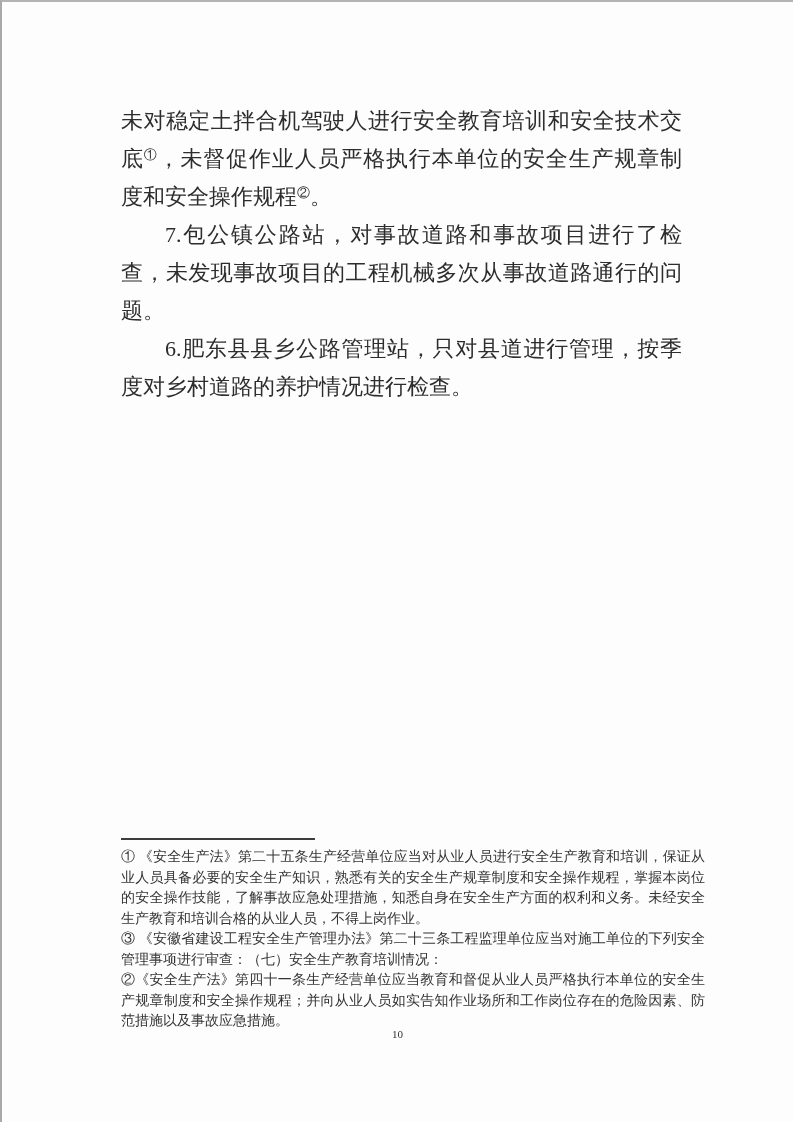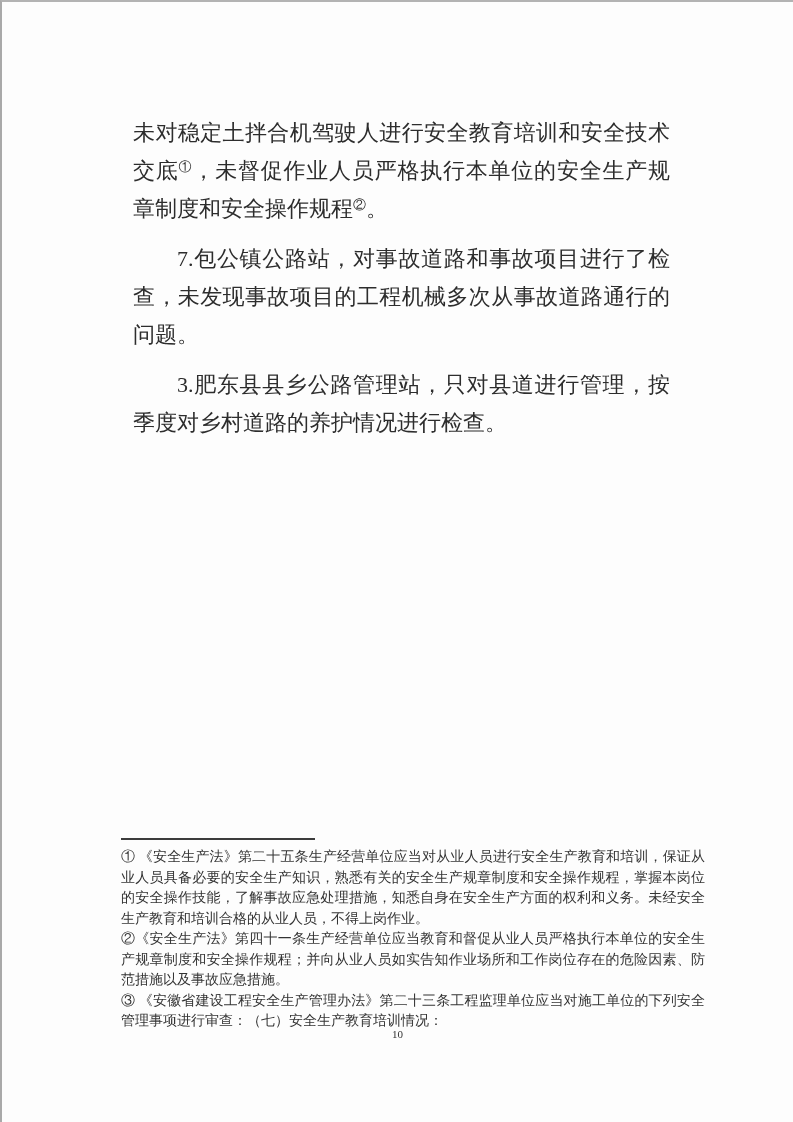--- a/index.html
+++ b/index.html
@@ -18,21 +18,21 @@
     overflow: hidden;
     font-family: "Liberation Serif", "DejaVu Serif", serif;
   }
   .body-text {
     position: absolute;
     left: 119px;
     top: 100px;
     width: 561px;
   }
   .para {
-    margin: 12px;
+    margin: 0;
     font-size: 22px;
     line-height: 38px;
     color: #2d2d2d;
     text-align: justify;
     word-break: break-all;
   }
   .para.indent { text-indent: 44px; }
   .fnref {
     font-size: 13px;
     line-height: 0;
@@ -76,27 +76,27 @@
 
 <div class="page">
 
   <main class="body-text">
     <p class="para"><span>未对稳定土拌合机驾驶人进行安全教育培训和安全技术交底</span><sup class="fnref">①</sup><span>，未督促作业人员严格执行本单位的安全生产规章制度和安全操作规程</span><sup class="fnref">②</sup><span>。</span></p>
 
 
 
     <p class="para indent">7.包公镇公路站，对事故道路和事故项目进行了检查，未发现事故项目的工程机械多次从事故道路通行的问题。</p>
 
-    <p class="para indent">3.肥东县县乡公路管理站，只对县道进行管理，按季度对乡村道路的养护情况进行检查。</p>
+    <p class="para indent">6.肥东县县乡公路管理站，只对县道进行管理，按季度对乡村道路的养护情况进行检查。</p>
 
   </main>
 
   <div class="fn-rule"></div>
 
   <section class="footnotes">
     <p class="fn"><span class="fn-marker">① </span><span>《安全生产法》第二十五条生产经营单位应当对从业人员进行安全生产教育和培训，保证从业人员具备必要的安全生产知识，熟悉有关的安全生产规章制度和安全操作规程，掌握本岗位的安全操作技能，了解事故应急处理措施，知悉自身在安全生产方面的权利和义务。未经安全生产教育和培训合格的从业人员，不得上岗作业。</span></p>
+    <p class="fn"><span class="fn-marker">③ </span><span>《安徽省建设工程安全生产管理办法》第二十三条工程监理单位应当对施工单位的下列安全管理事项进行审查：（七）安全生产教育培训情况：</span></p>
     <p class="fn"><span class="fn-marker">②</span><span>《安全生产法》第四十一条生产经营单位应当教育和督促从业人员严格执行本单位的安全生产规章制度和安全操作规程；并向从业人员如实告知作业场所和工作岗位存在的危险因素、防范措施以及事故应急措施。</span></p>
-    <p class="fn"><span class="fn-marker">③ </span><span>《安徽省建设工程安全生产管理办法》第二十三条工程监理单位应当对施工单位的下列安全管理事项进行审查：（七）安全生产教育培训情况：</span></p>
   </section>
 
   <div class="page-number">10</div>
 
 </div>
 
 </body></html>

